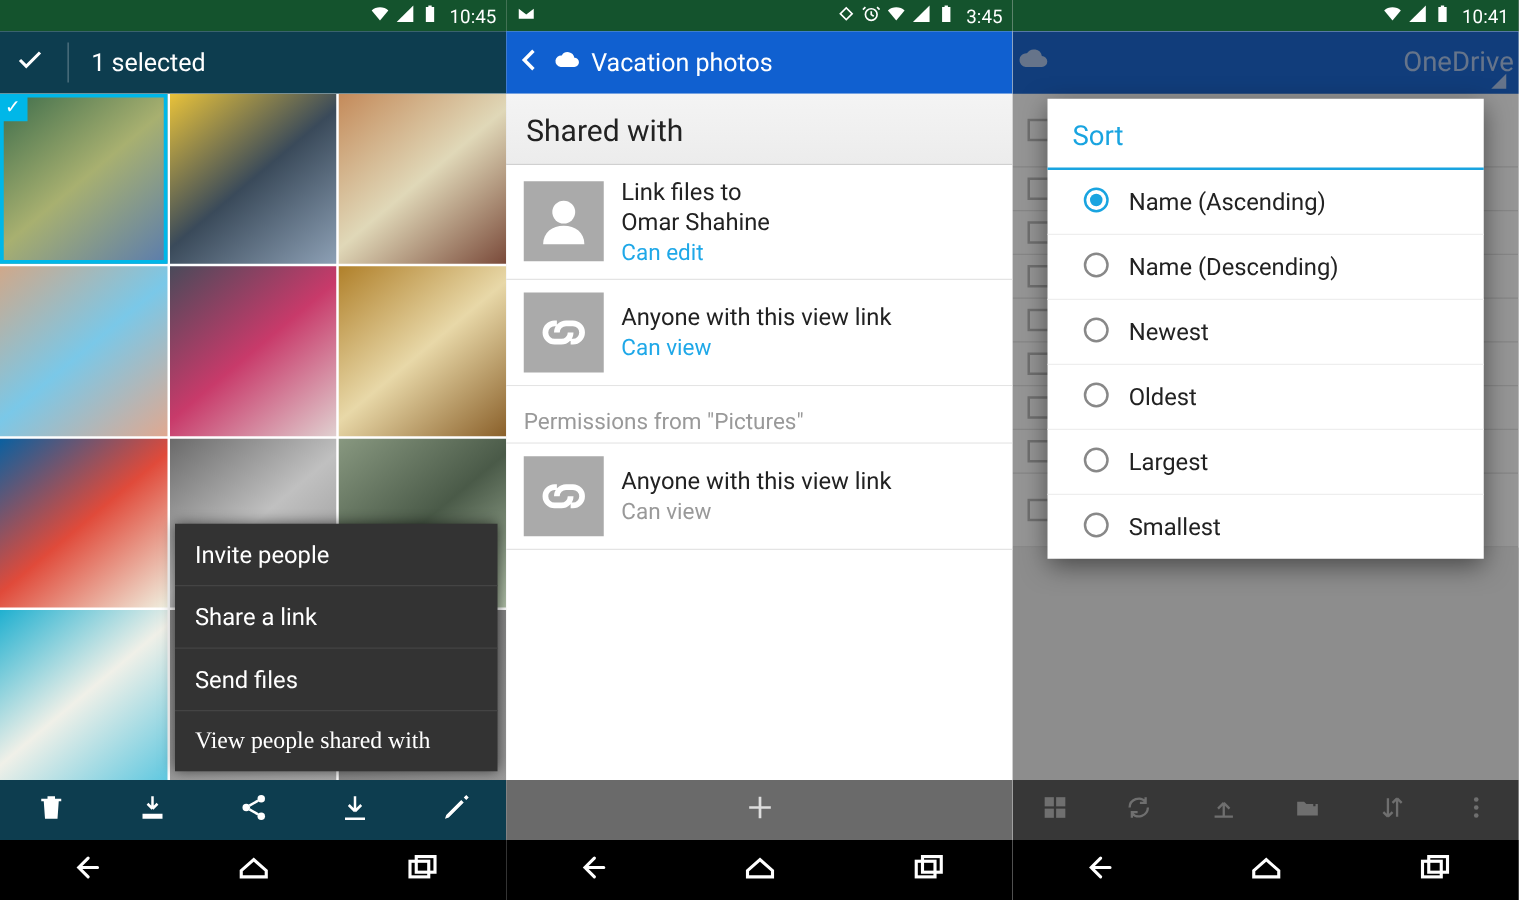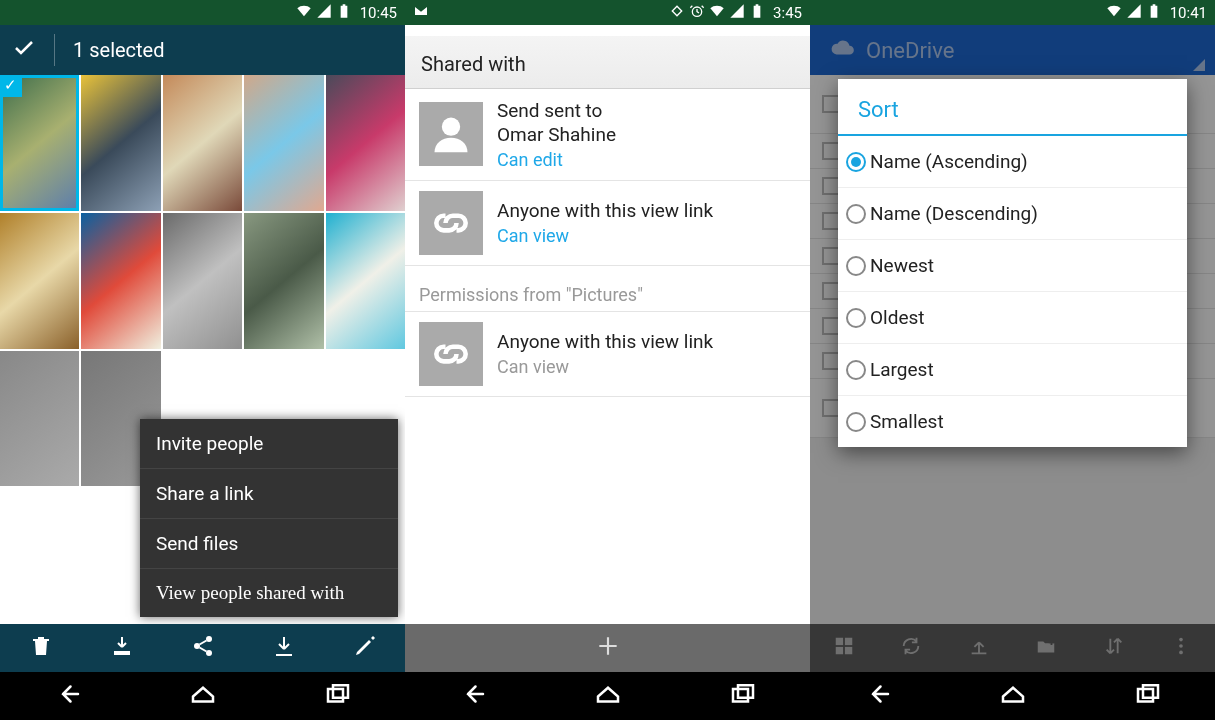--- a/index.html
+++ b/index.html
@@ -53,21 +53,21 @@
     align-items: center;
     padding: 0 12px;
     gap: 18px;
     font-size: 20px;
   }
   .s1-header svg { width:24px; height:24px; stroke:#fff; fill:none; stroke-width:2.5; }
   .s1-header .divider { width:1px; height:32px; background:rgba(255,255,255,0.3);}
   .s1-grid {
     flex: 1;
     display: grid;
-    grid-template-columns: repeat(5, 1fr);
+    grid-template-columns: repeat(3, 1fr);
     grid-template-rows: repeat(4, 1fr);
     gap: 2px;
     background: #fff;
     position: relative;
     overflow:hidden;
   }
   .thumb {
     background: #888;
     position: relative;
   }
@@ -125,24 +125,23 @@
     display: flex;
     align-items: center;
     padding: 0 8px;
     gap: 8px;
     font-size: 20px;
   }
   .s2-header svg { width:22px; height:22px; fill:#fff;}
   .s2-section {
     background: linear-gradient(#f4f4f4,#ececec);
     padding: 16px 4px 12px 16px;
-    font-size: 20px;
+    font-size: 24px;
     color: #222;
     border-bottom: 1px solid #d0d0d0;
-    margin-top: 11px;
   }
   .s2-item {
     display: flex;
     align-items: center;
     gap: 14px;
     padding: 10px 14px;
     border-bottom: 1px solid #e4e4e4;
     background:#fff;
   }
   .s2-avatar {
@@ -182,24 +181,25 @@
     position:absolute; inset:0;
     background: rgba(20,20,20,0.45);
     z-index:1;
   }
   .s3-header {
     height:50px;
     background:#1060d0;
     color:#a9c4ec;
     display:flex;
     align-items:center;
-    padding:0 20px;
+    padding:0 4px;
     gap:10px;
     font-size:22px;
     position:relative;
+    justify-content:space-between;
   }
   .s3-header svg{ width:26px; height:26px; fill:#a9c4ec;}
   .s3-header .tri {
     position:absolute; right:10px; bottom:4px;
     width:0;height:0;border-left:12px solid transparent;border-bottom:12px solid #a9c4ec;
   }
   .s3-list { background:#fff;}
   .s3-row {
     display:flex; align-items:center; gap:12px;
     padding:8px 12px;
@@ -223,23 +223,23 @@
     z-index:2;
     box-shadow:0 6px 20px rgba(0,0,0,0.5);
   }
   .s3-dialog .dtitle {
     padding:18px 20px 12px 20px;
     font-size:22px;
     color:#19a4e0;
     border-bottom:2px solid #19a4e0;
   }
   .s3-opt {
-    display:flex; align-items:center;
-    gap:4px;
-    padding:14px 8px;
+    display:flex; align-items:flex-start;
+    gap:16px;
+    padding:14px 29px;
     font-size:19px;
     color:#222;
     border-bottom:1px solid #eee;
   }
   .s3-opt:last-child{border-bottom:none;}
   .s3-radio {
     width:20px;height:20px;border:2px solid #888;border-radius:50%;
     display:flex;align-items:center;justify-content:center;flex-shrink:0;
   }
   .s3-radio.checked{ border-color:#19a4e0;}
@@ -361,32 +361,41 @@
         </svg></span>
     <span><svg viewBox="0 0 24 24">
           <path d="M2 22h20V2z"></path>
         </svg></span>
     <span><svg viewBox="0 0 24 24">
           <path d="M7 4h10v18H7z M10 2h4v2h-4z"></path>
         </svg></span>
     <span class="time">3:45</span>
   </div>
 
+  <div class="s2-header">
+    <span><svg viewBox="0 0 24 24">
+          <path d="M15 4l-8 8 8 8" fill="none" stroke="#fff" stroke-width="3"></path>
+        </svg></span>
+    <span><svg viewBox="0 0 24 24">
+          <path d="M6 18h12a4 4 0 000-8 6 6 0 00-11-2 5 5 0 00-1 10z"></path>
+        </svg></span>
+    <span>Vacation photos</span>
+  </div>
 
   <div class="s2-section">Shared with</div>
 
   <div class="s2-item">
     <div class="s2-avatar">
       <svg viewBox="0 0 24 24">
           <circle cx="12" cy="8" r="5"></circle>
           <path d="M3 22c0-5 4-8 9-8s9 3 9 8z"></path>
         </svg>
     </div>
     <div class="s2-text">
-      <div class="line">Send sent to</div>
+      <div class="line">Link files to</div>
       <div class="line">Omar Shahine</div>
       <div class="perm">Can edit</div>
     </div>
   </div>
 
   <div class="s2-item">
     <div class="s2-avatar">
       <svg viewBox="0 0 24 24">
           <path d="M9 12a4 4 0 014-4h3a4 4 0 010 8h-1M15 12a4 4 0 01-4 4H8a4 4 0 010-8h1" fill="none" stroke="#fff" stroke-width="2.5"></path>
         </svg>

